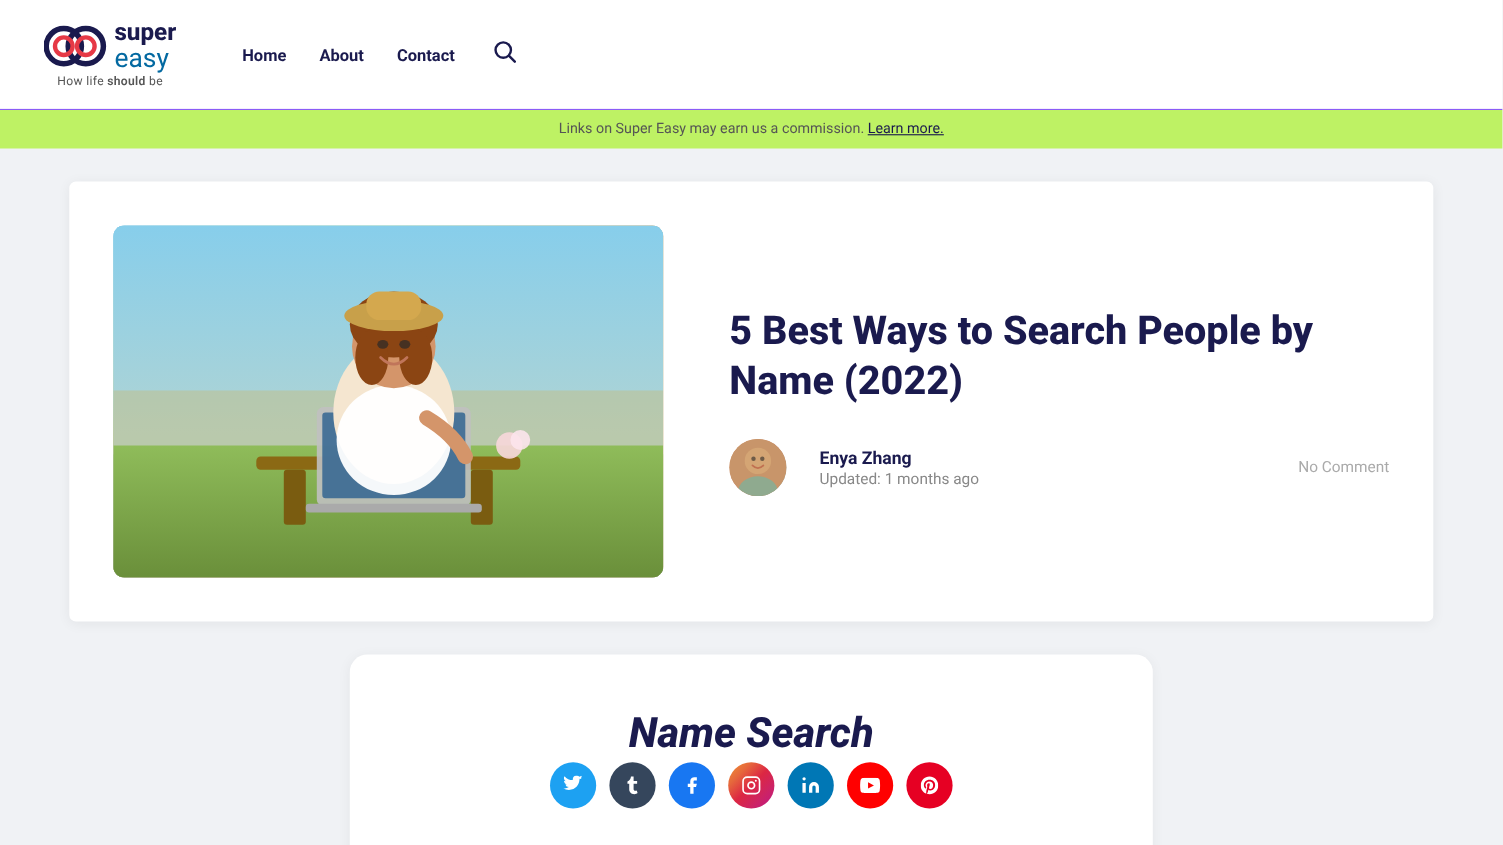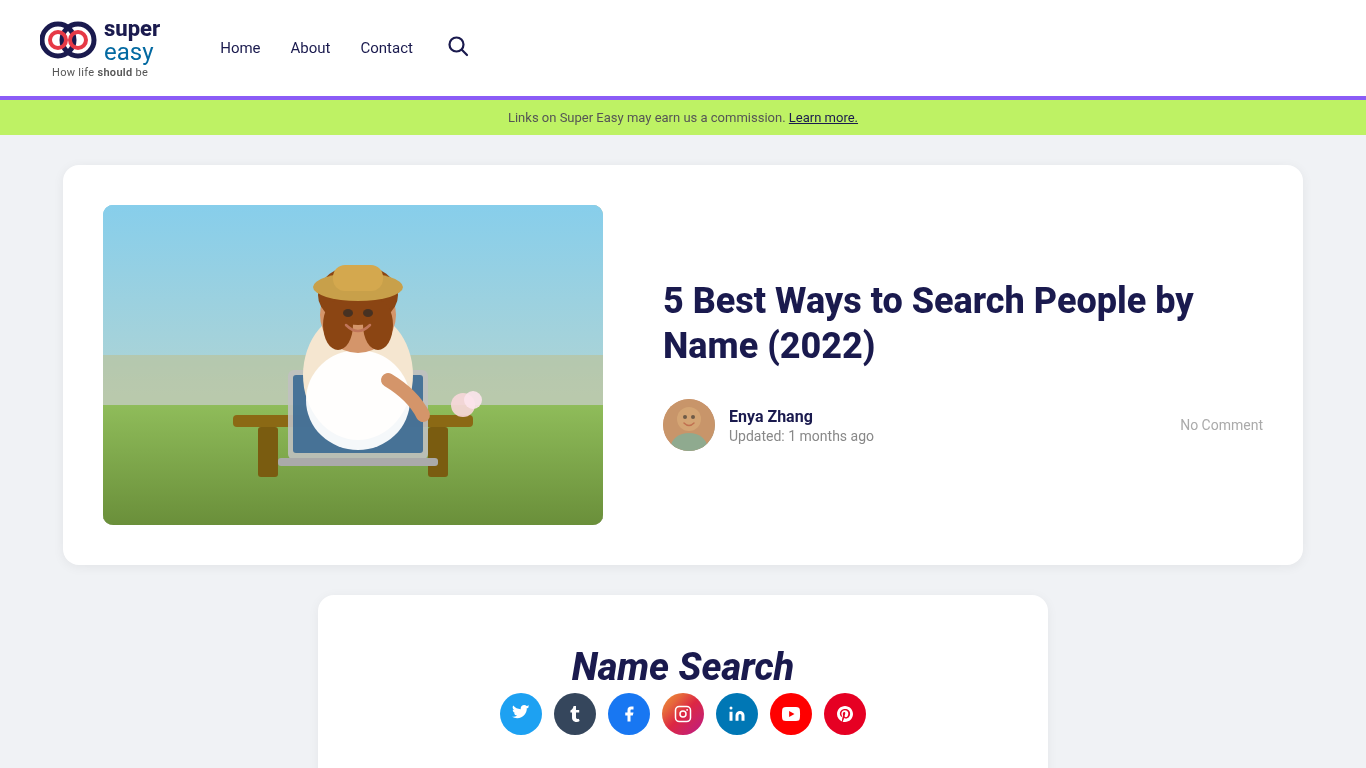--- a/index.html
+++ b/index.html
@@ -5,21 +5,21 @@
     * { margin: 0; padding: 0; box-sizing: border-box; }
     body { font-family: -apple-system, BlinkMacSystemFont, 'Segoe UI', Roboto, sans-serif; background: #f0f2f5; min-height: 768px; }
 
     
     .header {
       background: #fff;
       display: flex;
       align-items: center;
       padding: 0 40px;
       height: 100px;
-      border-bottom: 4px solid #8b5cf6;
+      border-bottom: 1px solid #8b5cf6;
     }
     .logo-area {
       display: flex;
       flex-direction: column;
       align-items: center;
       margin-right: 60px;
       text-decoration: none;
     }
     .logo-icon {
       display: flex;
@@ -77,21 +77,21 @@
 
     .right-nav {
       display: flex;
       align-items: center;
       gap: 30px;
     }
     .right-nav a {
       text-decoration: none;
       color: #1a1a4e;
       font-size: 15px;
-      font-weight: 400;
+      font-weight: 700;
     }
     .search-icon-btn {
       background: none;
       border: none;
       cursor: pointer;
       color: #1a1a4e;
       font-size: 20px;
       padding: 4px;
     }
 
@@ -108,21 +108,21 @@
     
     .main-content {
       max-width: 1300px;
       margin: 30px auto;
       padding: 0 30px;
     }
 
     
     .article-card {
       background: #fff;
-      border-radius: 16px;
+      border-radius: 6px;
       padding: 40px;
       display: flex;
       align-items: center;
       gap: 60px;
       box-shadow: 0 2px 12px rgba(0,0,0,0.06);
       margin-bottom: 30px;
     }
     .article-image {
       width: 500px;
       height: 320px;
@@ -159,21 +159,21 @@
     .article-title {
       font-size: 36px;
       font-weight: 800;
       color: #1a1a4e;
       line-height: 1.25;
       margin-bottom: 30px;
     }
     .author-row {
       display: flex;
       align-items: center;
-      gap: 14px;
+      gap: 30px;
     }
     .author-avatar {
       width: 52px;
       height: 52px;
       border-radius: 50%;
       background: linear-gradient(135deg, #d4a574, #c8856a, #8faa8f);
       display: flex;
       align-items: center;
       justify-content: center;
       font-size: 22px;

